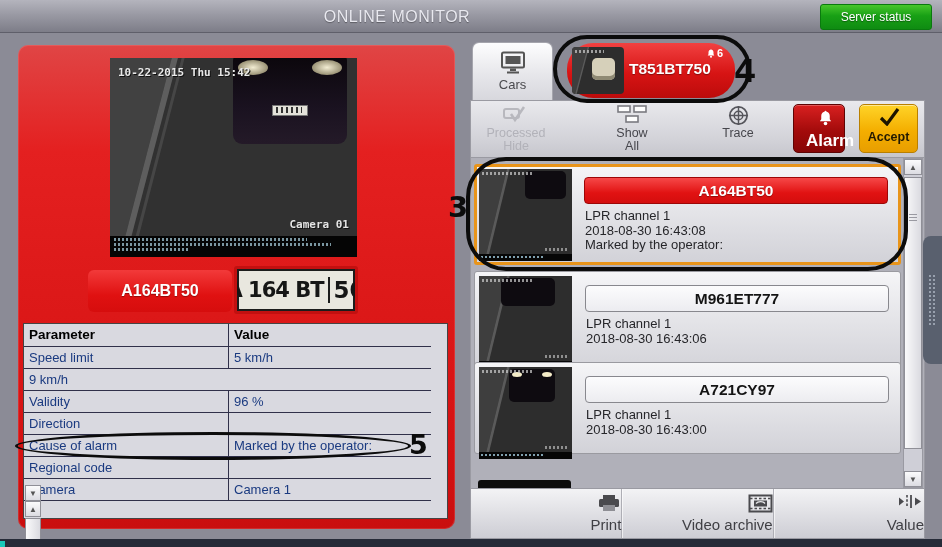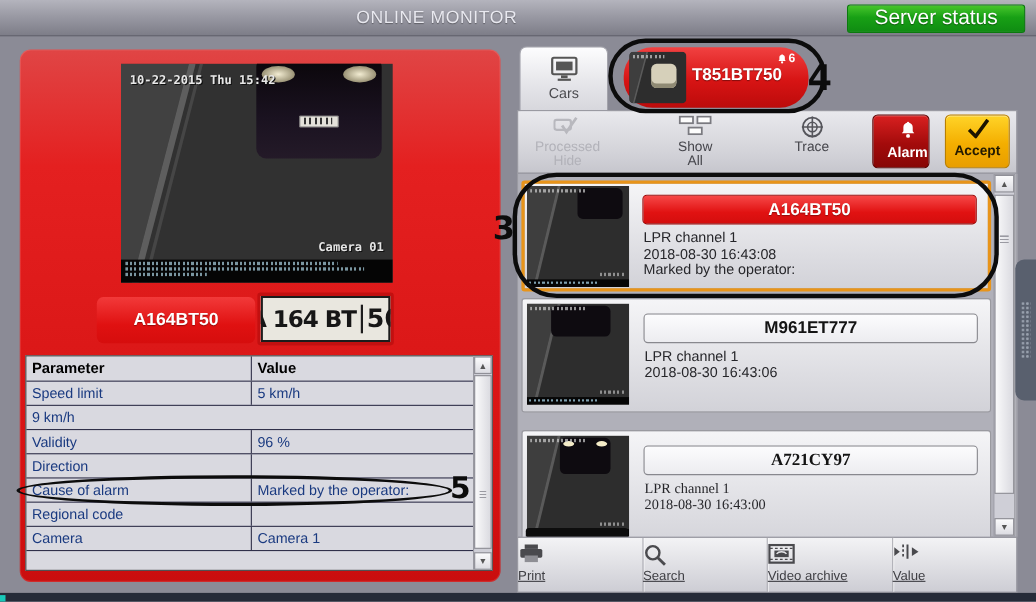--- a/index.html
+++ b/index.html
@@ -10,23 +10,23 @@
     font-family:"Liberation Sans", sans-serif;
     -webkit-font-smoothing:antialiased;
   }
   
   .titlebar{position:absolute;left:0;top:0;width:942px;height:33px;
     background:linear-gradient(#b4b4bd,#9a9aa4 45%,#7d7d88);
     border-bottom:1px solid #5f5f6a;}
   .title{position:absolute;left:0;top:0;width:794px;height:33px;line-height:33px;
     text-align:center;color:#e9e9f0;font-size:16px;letter-spacing:.5px;
     text-shadow:0 1px 1px rgba(0,0,0,.35);}
-  .server-btn{position:absolute;right:10px;top:4px;width:162px;height:26px;
+  .server-btn{position:absolute;right:10px;top:4px;width:112px;height:26px;
     background:linear-gradient(#47c62c,#18a015 45%,#0f8c12);
-    border:1px solid #0a7a0e;border-radius:3px;color:#fff;font-size:19px;
+    border:1px solid #0a7a0e;border-radius:3px;color:#fff;font-size:12px;
     line-height:24px;text-align:center;text-shadow:0 1px 1px rgba(0,0,0,.4);cursor:pointer;}
   .bottom-strip{position:absolute;left:0;top:539px;width:942px;height:8px;background:#262b38;}
   .bottom-tick{position:absolute;left:0;top:541px;width:5px;height:6px;background:#18c8b8;}
 
   
   .left-panel{position:absolute;left:18px;top:45px;width:437px;height:484px;
     border-radius:10px;
     background:linear-gradient(#e04545,#e42020 22%,#d51111 85%,#c90e0e);
     box-shadow:inset 0 0 0 1px rgba(255,255,255,.12);}
   
@@ -68,21 +68,21 @@
     background:#e9e7df;border:3px solid #c21010;border-radius:3px;
     display:flex;align-items:center;justify-content:center;gap:4px;overflow:hidden;
     box-shadow:inset 0 0 0 2px #1c1c1c;}
   .plate-photo .p-main{font-family:"DejaVu Sans",sans-serif;font-weight:bold;
     color:#161616;font-size:21px;letter-spacing:-1px;white-space:nowrap;}
   .plate-photo .p-region{font-family:"DejaVu Sans",sans-serif;font-weight:bold;
     color:#161616;font-size:23px;border-left:2px solid #1c1c1c;padding-left:4px;}
 
   
   .ptable{position:absolute;left:23px;top:323px;width:425px;height:196px;
-    background:#d9d9e0;border:1px solid #444;display:flex;}
+    background:#d9d9e0;border:1px solid #444;display:flex;flex-direction:column;}
   .ptable-grid{width:407px;}
   .prow{display:flex;height:22px;border-bottom:1px solid #30304a;}
   .prow.head{height:23px;}
   .prow .c1{width:205px;border-right:1px solid #30304a;padding:3px 0 0 5px;
     font-size:13px;color:#1a3a80;overflow:hidden;white-space:nowrap;}
   .prow .c2{flex:1;padding:3px 0 0 5px;font-size:13px;color:#1a3a80;
     overflow:hidden;white-space:nowrap;}
   .prow.head .c1,.prow.head .c2{color:#000;font-weight:bold;font-size:13.5px;}
 
   
@@ -127,21 +127,21 @@
     color:#46464c;font-size:12.5px;}
   .tool-btn .t-icon{display:block;height:22px;margin-top:2px;}
   .tool-btn .t-line{display:block;line-height:13px;}
   .tool-btn.disabled{color:#b2b2b9;cursor:default;}
   .tb-processed{left:8px;width:74px;}
   .tb-showall{left:128px;width:66px;}
   .tb-trace{left:234px;width:66px;}
   .alarm-btn{position:absolute;left:322px;top:3px;width:52px;height:49px;
     background:linear-gradient(#d92020,#a30b0b 55%,#870606);
     border:1px solid #5e0404;border-radius:5px;color:#fff;text-align:center;
-    font-size:13px;font-weight:bold;cursor:pointer;
+    font-size:17px;font-weight:bold;cursor:pointer;
     box-shadow:inset 0 1px 0 rgba(255,255,255,.25);padding-left:12px;}
   .alarm-btn .t-icon{display:block;height:22px;margin-top:4px;}
   .accept-btn{position:absolute;left:388px;top:3px;width:59px;height:49px;
     background:linear-gradient(#ffd428,#f4ae00 55%,#e89e00);
     border:1px solid #b97f00;border-radius:5px;color:#241a00;text-align:center;
     font-size:12.5px;font-weight:bold;cursor:pointer;
     box-shadow:inset 0 1px 0 rgba(255,255,255,.5);}
   .accept-btn .t-icon{display:block;height:22px;margin-top:3px;}
 
   
@@ -187,23 +187,23 @@
     background:repeating-linear-gradient(90deg,#7fa0af 0 2px,transparent 2px 4px);}
 
   
   .list-sbar{position:absolute;left:903px;top:158px;width:20px;height:330px;
     background:#cfcfd7;border:1px solid #9a9aa2;}
 
   
   .bbar{position:absolute;left:470px;top:488px;width:455px;height:51px;
     background:linear-gradient(#f3f3f5,#dcdce1 60%,#cdcdd4);
     border:1px solid #9a9aa2;display:flex;}
-  .bbar .bb-btn{flex:1;text-align:left;border-right:1px solid #aeaeb5;
+  .bbar .bb-btn{flex:1;text-align:right;border-right:1px solid #aeaeb5;
     box-shadow:1px 0 0 rgba(255,255,255,.6);cursor:pointer;color:#3f3f44;
-    font-size:12px;padding-top:5px;text-decoration:underline;}
+    font-size:15px;padding-top:5px;}
   .bbar .bb-btn:last-child{border-right:none;box-shadow:none;}
   .bbar .bb-icon{display:block;height:22px;}
 
   
   .side-handle{position:absolute;left:923px;top:236px;width:19px;height:128px;
     background:#59606e;border-radius:8px 0 0 8px;cursor:pointer;}
   .side-handle::before{content:"";position:absolute;left:5px;top:38px;width:9px;height:52px;
     background:radial-gradient(circle,#98a0ad 1px,transparent 1.4px);
     background-size:4px 4px;}
 </style>
@@ -397,21 +397,21 @@
           <span class="t-ovl"></span>
       </div>
     </div>
     <div class="ev-plate-btn plain">M961ET777</div>
     <div class="ev-meta">
       <div>LPR channel 1</div>
       <div>2018-08-30 16:43:06</div>
     </div>
   </div>
 
-  <div class="event-item" style="top:233px;height:112px;font-family:Liberation Serif, serif;">
+  <div class="event-item" style="top:204px;height:92px;">
     <div class="ev-thumb">
       <div class="thumb">
         <span class="t-side"></span>
           <span class="t-curb"></span>
         <span class="t-car mid lit" style="width:50%;height:36%;"></span>
         <span class="t-ts"></span>
           <span class="t-cl"></span>
           <span class="t-ovl"></span>
       </div>
     </div>
@@ -439,29 +439,20 @@
       <svg width="24" height="19" viewBox="0 0 24 19">
         <rect x="6" y="1" width="12" height="4" fill="#4a4a4e"></rect>
         <rect x="2" y="5" width="20" height="8" rx="1.5" fill="#4a4a4e"></rect>
         <rect x="6" y="11" width="12" height="6" fill="#8e8e94"></rect>
       </svg>
     </span>
     <span>Print</span>
   </div>
   <div class="bb-btn">
     <span class="bb-icon">
-      <svg width="21" height="21" viewBox="0 0 21 21">
-        <circle cx="8.5" cy="8.5" r="6" fill="none" stroke="#4a4a4e" stroke-width="2.2"></circle>
-        <path d="M13 13l6.5 6.5" stroke="#4a4a4e" stroke-width="2.6"></path>
-      </svg>
-    </span>
-    <span>Search</span>
-  </div>
-  <div class="bb-btn">
-    <span class="bb-icon">
       <svg width="25" height="19" viewBox="0 0 25 19">
         <rect x="1.5" y="1.5" width="22" height="16" fill="none" stroke="#4a4a4e" stroke-width="2"></rect>
         <path d="M2 4.5h21M2 14.5h21" stroke="#4a4a4e" stroke-width="1.3" stroke-dasharray="2.5 2"></path>
         <rect x="6" y="6.5" width="13" height="6" fill="#4a4a4e"></rect>
         <path d="M8 9.5c2-2.5 7-2.5 9 0" stroke="#e7e7ea" stroke-width="1.3" fill="none"></path>
       </svg>
     </span>
     <span>Video archive</span>
   </div>
   <div class="bb-btn">

